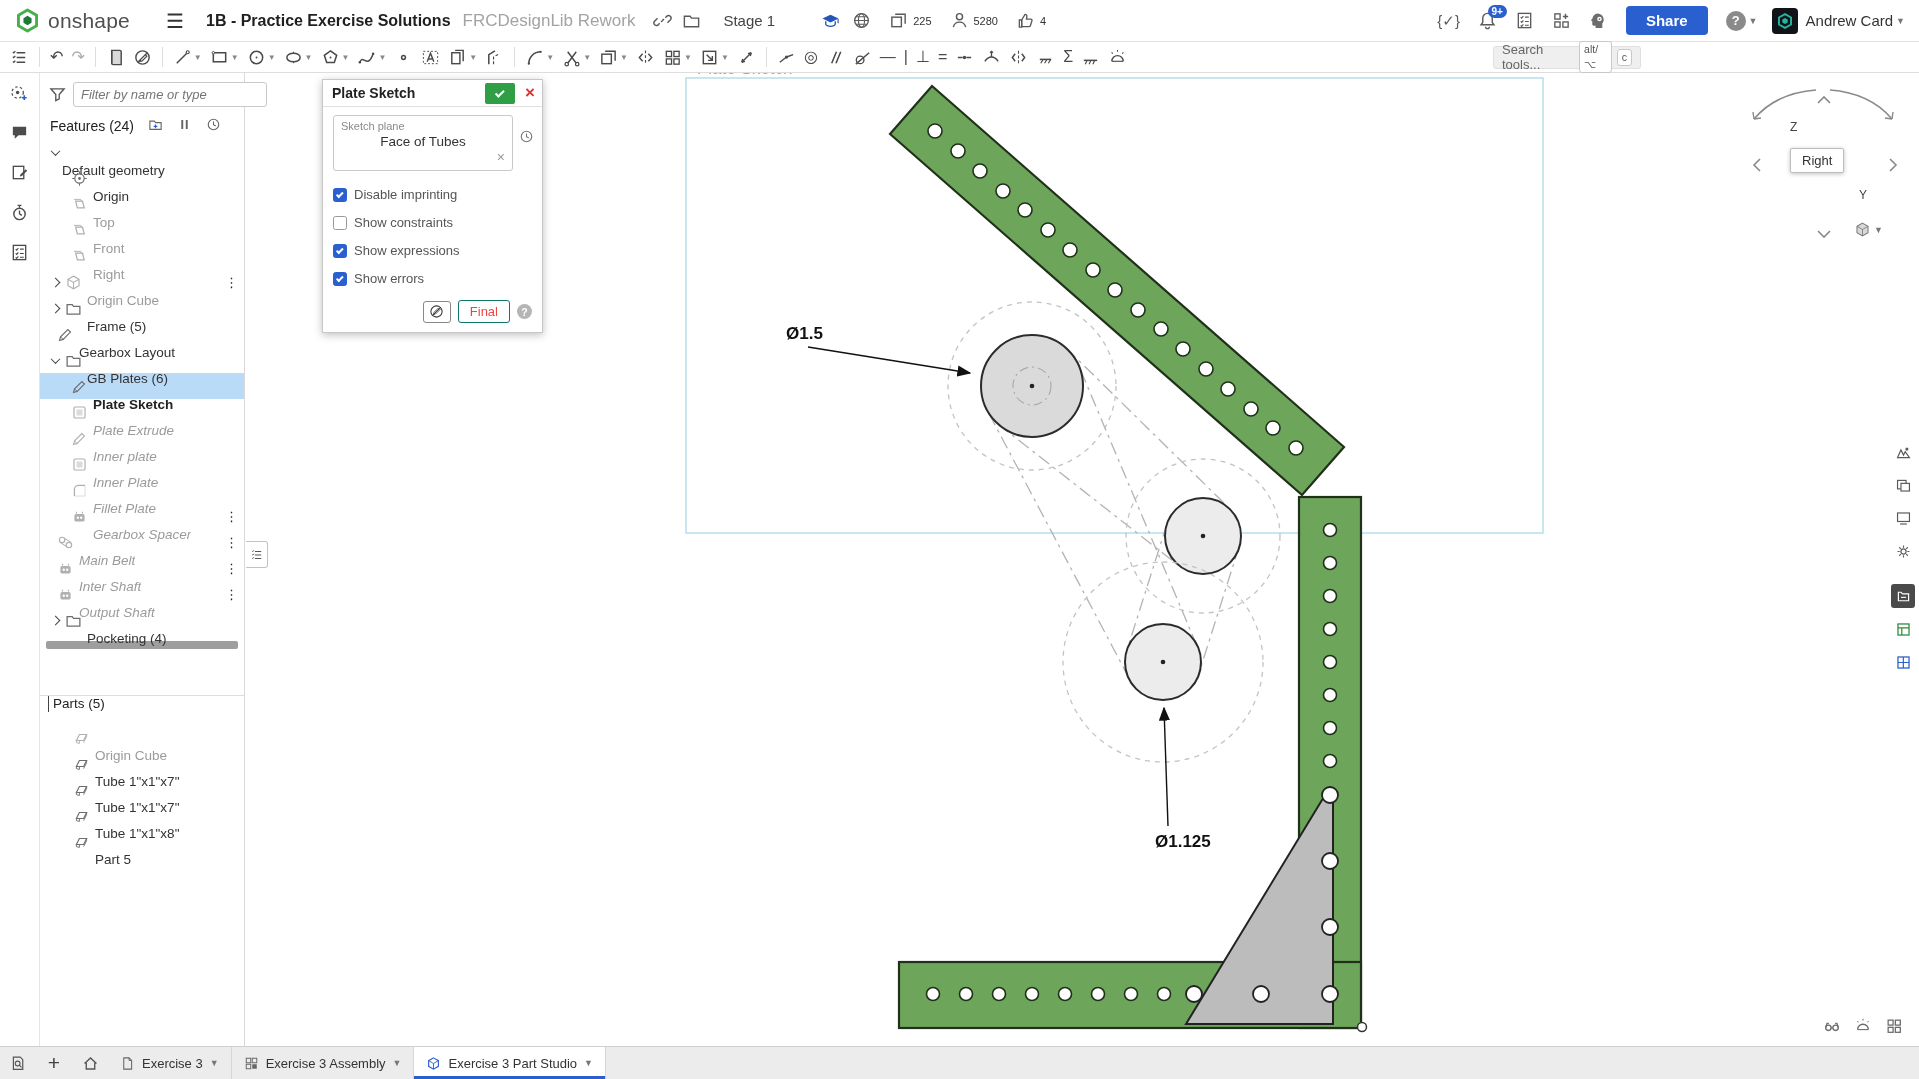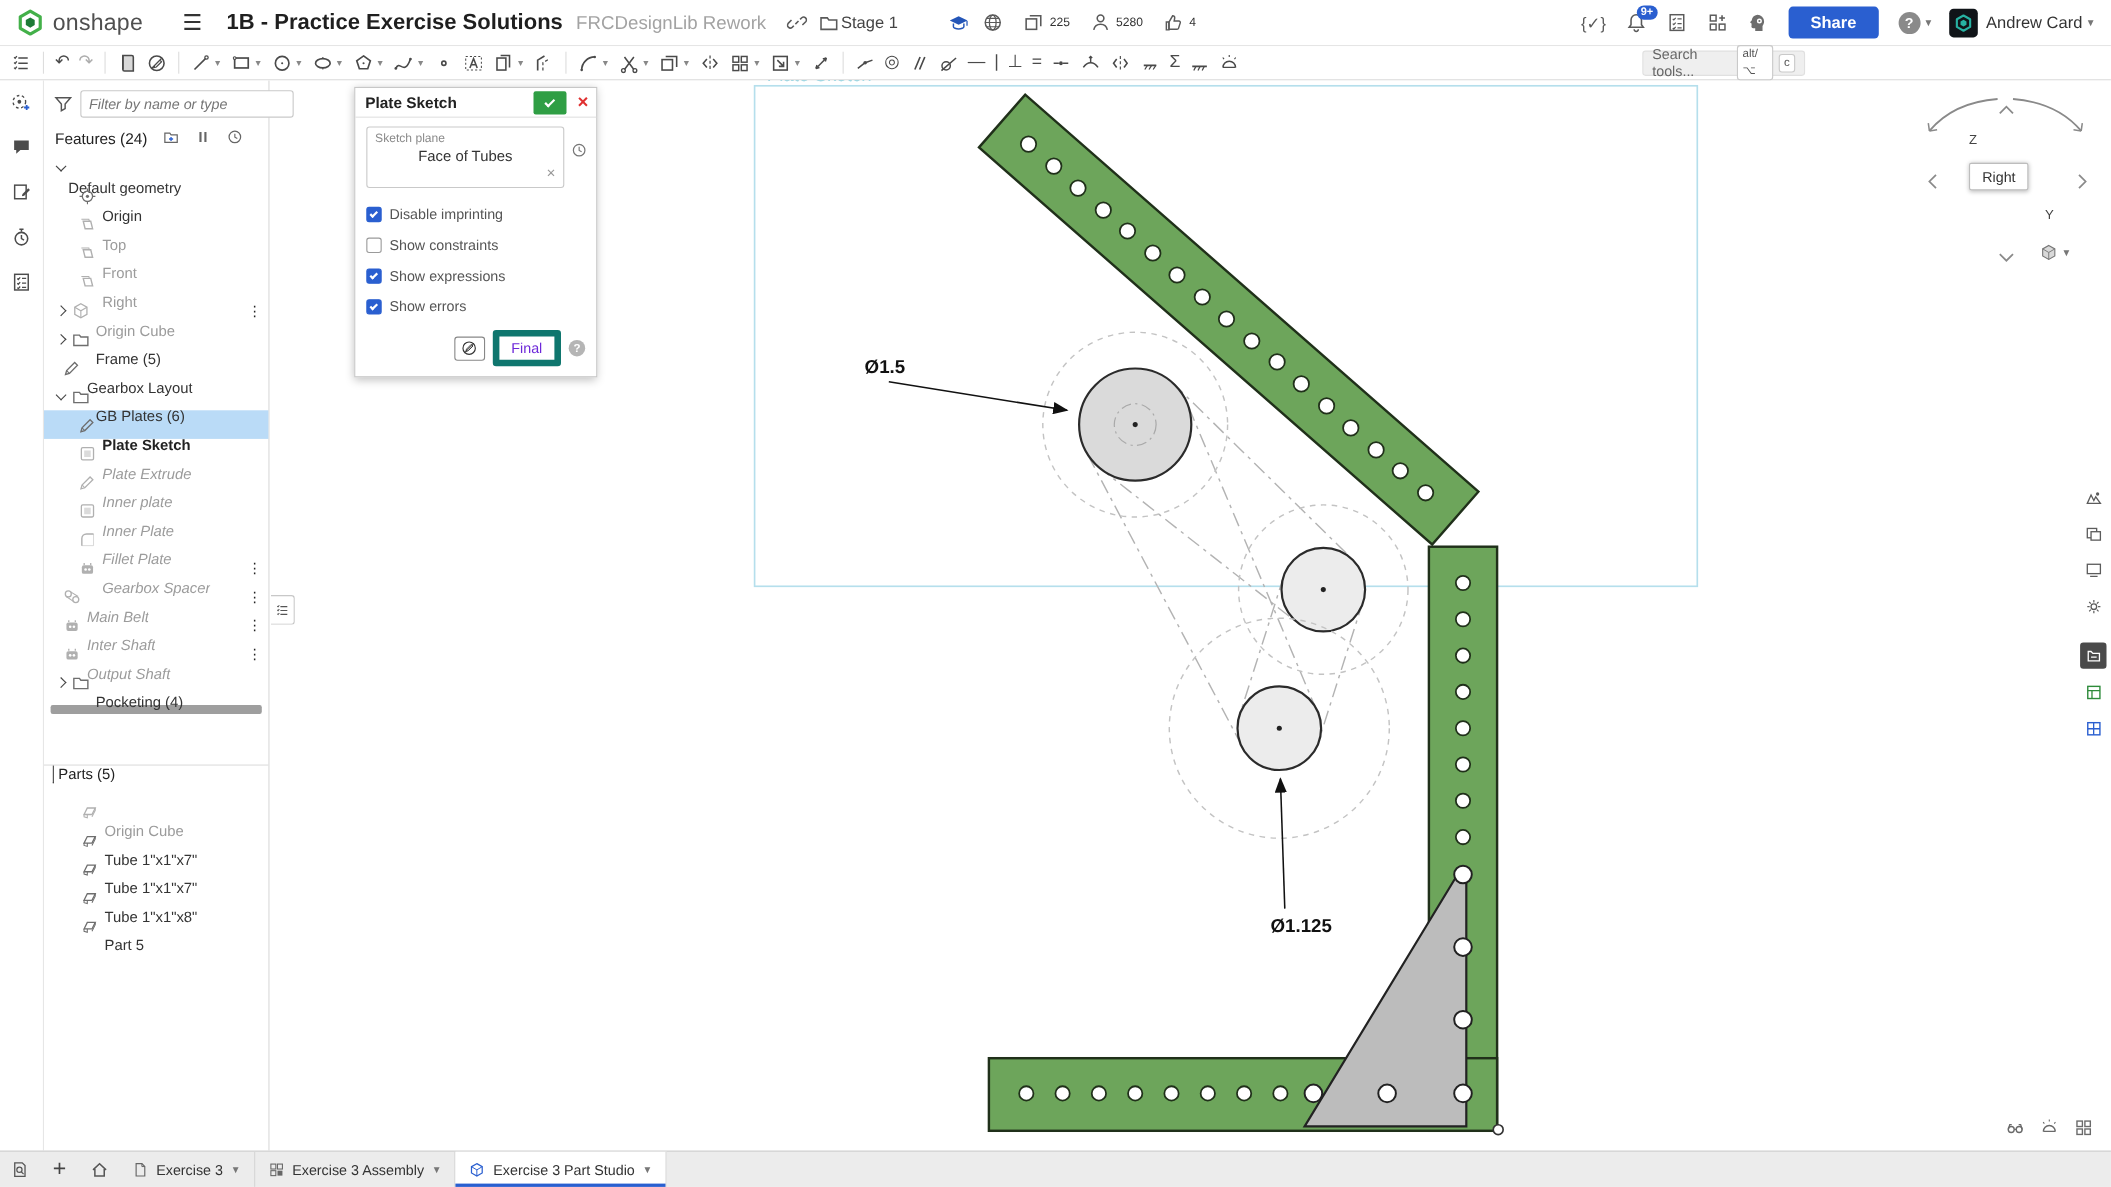--- a/index.html
+++ b/index.html
@@ -5,25 +5,25 @@
   * { margin:0; padding:0; box-sizing:border-box; }
   html,body { width:1919px; height:1079px; overflow:hidden; background:#fff;
     font-family:"Liberation Sans", sans-serif; color:#333; }
 
   
   #topbar { position:absolute; left:0; top:0; width:1919px; height:42px; background:#fff;
     border-bottom:1px solid #e3e3e3; display:flex; align-items:center; z-index:40; }
   #topbar .logo-wrap { display:flex; align-items:center; gap:7px; padding:0 14px; }
   .wordmark { font-size:21px; color:#4f4f4f; letter-spacing:.2px; }
   .hamburger { width:26px; font-size:20px; color:#333; margin:0 8px 0 22px; cursor:pointer; }
-  .doc-title { font-size:20px; font-weight:bold; color:#1f1f1f; margin-left:6px; white-space:nowrap;text-align:right; }
+  .doc-title { font-size:16px; font-weight:bold; color:#1f1f1f; margin-left:6px; white-space:nowrap;text-align:right; }
   .doc-sub { font-size:17px; color:#a3a3a3; margin-left:12px; white-space:nowrap; }
   .tb-ic { display:inline-flex; align-items:center; justify-content:center; color:#5a5a5a; }
   .tb-ic svg { width:19px; height:19px; }
-  .stage { font-size:15px; color:#444; margin-left:2px; }
+  .stage { font-size:15px; color:#444; margin-left:22px; }
   .stat { font-size:11px; color:#333; margin-left:5px; }
   .gap { margin-left:18px; }
   #share-btn { background:#2a5fd0; color:#fff; border:none; border-radius:4px;
     font-size:15px; font-weight:bold; padding:6px 20px; margin-left:18px; cursor:pointer;
     font-family:"Liberation Sans",sans-serif; }
   .badge { position:absolute; top:-6px; right:-10px; background:#2a5fd0; color:#fff;
     font-size:10px; font-weight:bold; border-radius:7px; padding:1px 4px; }
   .qmark { width:20px; height:20px; border-radius:50%; background:#8a8a8a; color:#fff;
     font-size:13px; font-weight:bold; display:flex; align-items:center; justify-content:center; }
   .caret { font-size:9px; color:#777; margin-left:3px; }
@@ -106,22 +106,22 @@
   .cb { width:14px; height:14px; border:1.5px solid #9a9a9a; border-radius:2.5px; flex:none;
     display:flex; align-items:center; justify-content:center; background:#fff; }
   .cb.on { background:#2a5fd0; border-color:#2a5fd0; }
   .cb.on i { width:7px; height:4px; border-left:2px solid #fff; border-bottom:2px solid #fff;
     transform:rotate(-45deg) translate(0,-1px); display:block; }
   .cbl { color:#555; }
   #dlg-ft { display:flex; align-items:center; justify-content:flex-end; gap:7px; margin-top:10px; }
   #final-icon-btn { width:28px; height:22px; border:1px solid #888; border-radius:3px; background:#fff;
     display:flex; align-items:center; justify-content:center; color:#333; cursor:pointer; }
   #final-icon-btn svg { width:15px; height:15px; }
-  #final-btn { border:6px solid #0f766e; border-radius:3px; background:#fff; font-size:13px;
-    padding:3px 11px; color:#6d28d9; cursor:pointer; font-family:"Liberation Sans",sans-serif; }
+  #final-btn { border:1px solid #0f766e; border-radius:3px; background:#fff; font-size:13px;
+    padding:3px 11px; color:#ef4444; cursor:pointer; font-family:"Liberation Sans",sans-serif; }
   .help-c { width:15px; height:15px; border-radius:50%; background:#b5b5b5; color:#fff; font-size:10.5px;
     font-weight:bold; display:flex; align-items:center; justify-content:center; }
 
   
   #canvas { position:absolute; inset:0; z-index:1; }
 
   
   #viewcube { position:absolute; right:0; top:73px; width:195px; height:195px; z-index:20; }
   #vc-tip { position:absolute; left:66px; top:75px; background:#fff; border:1px solid #bdbdbd;
     box-shadow:0 1px 4px rgba(0,0,0,.25); border-radius:2px; font-size:13px; color:#333;

